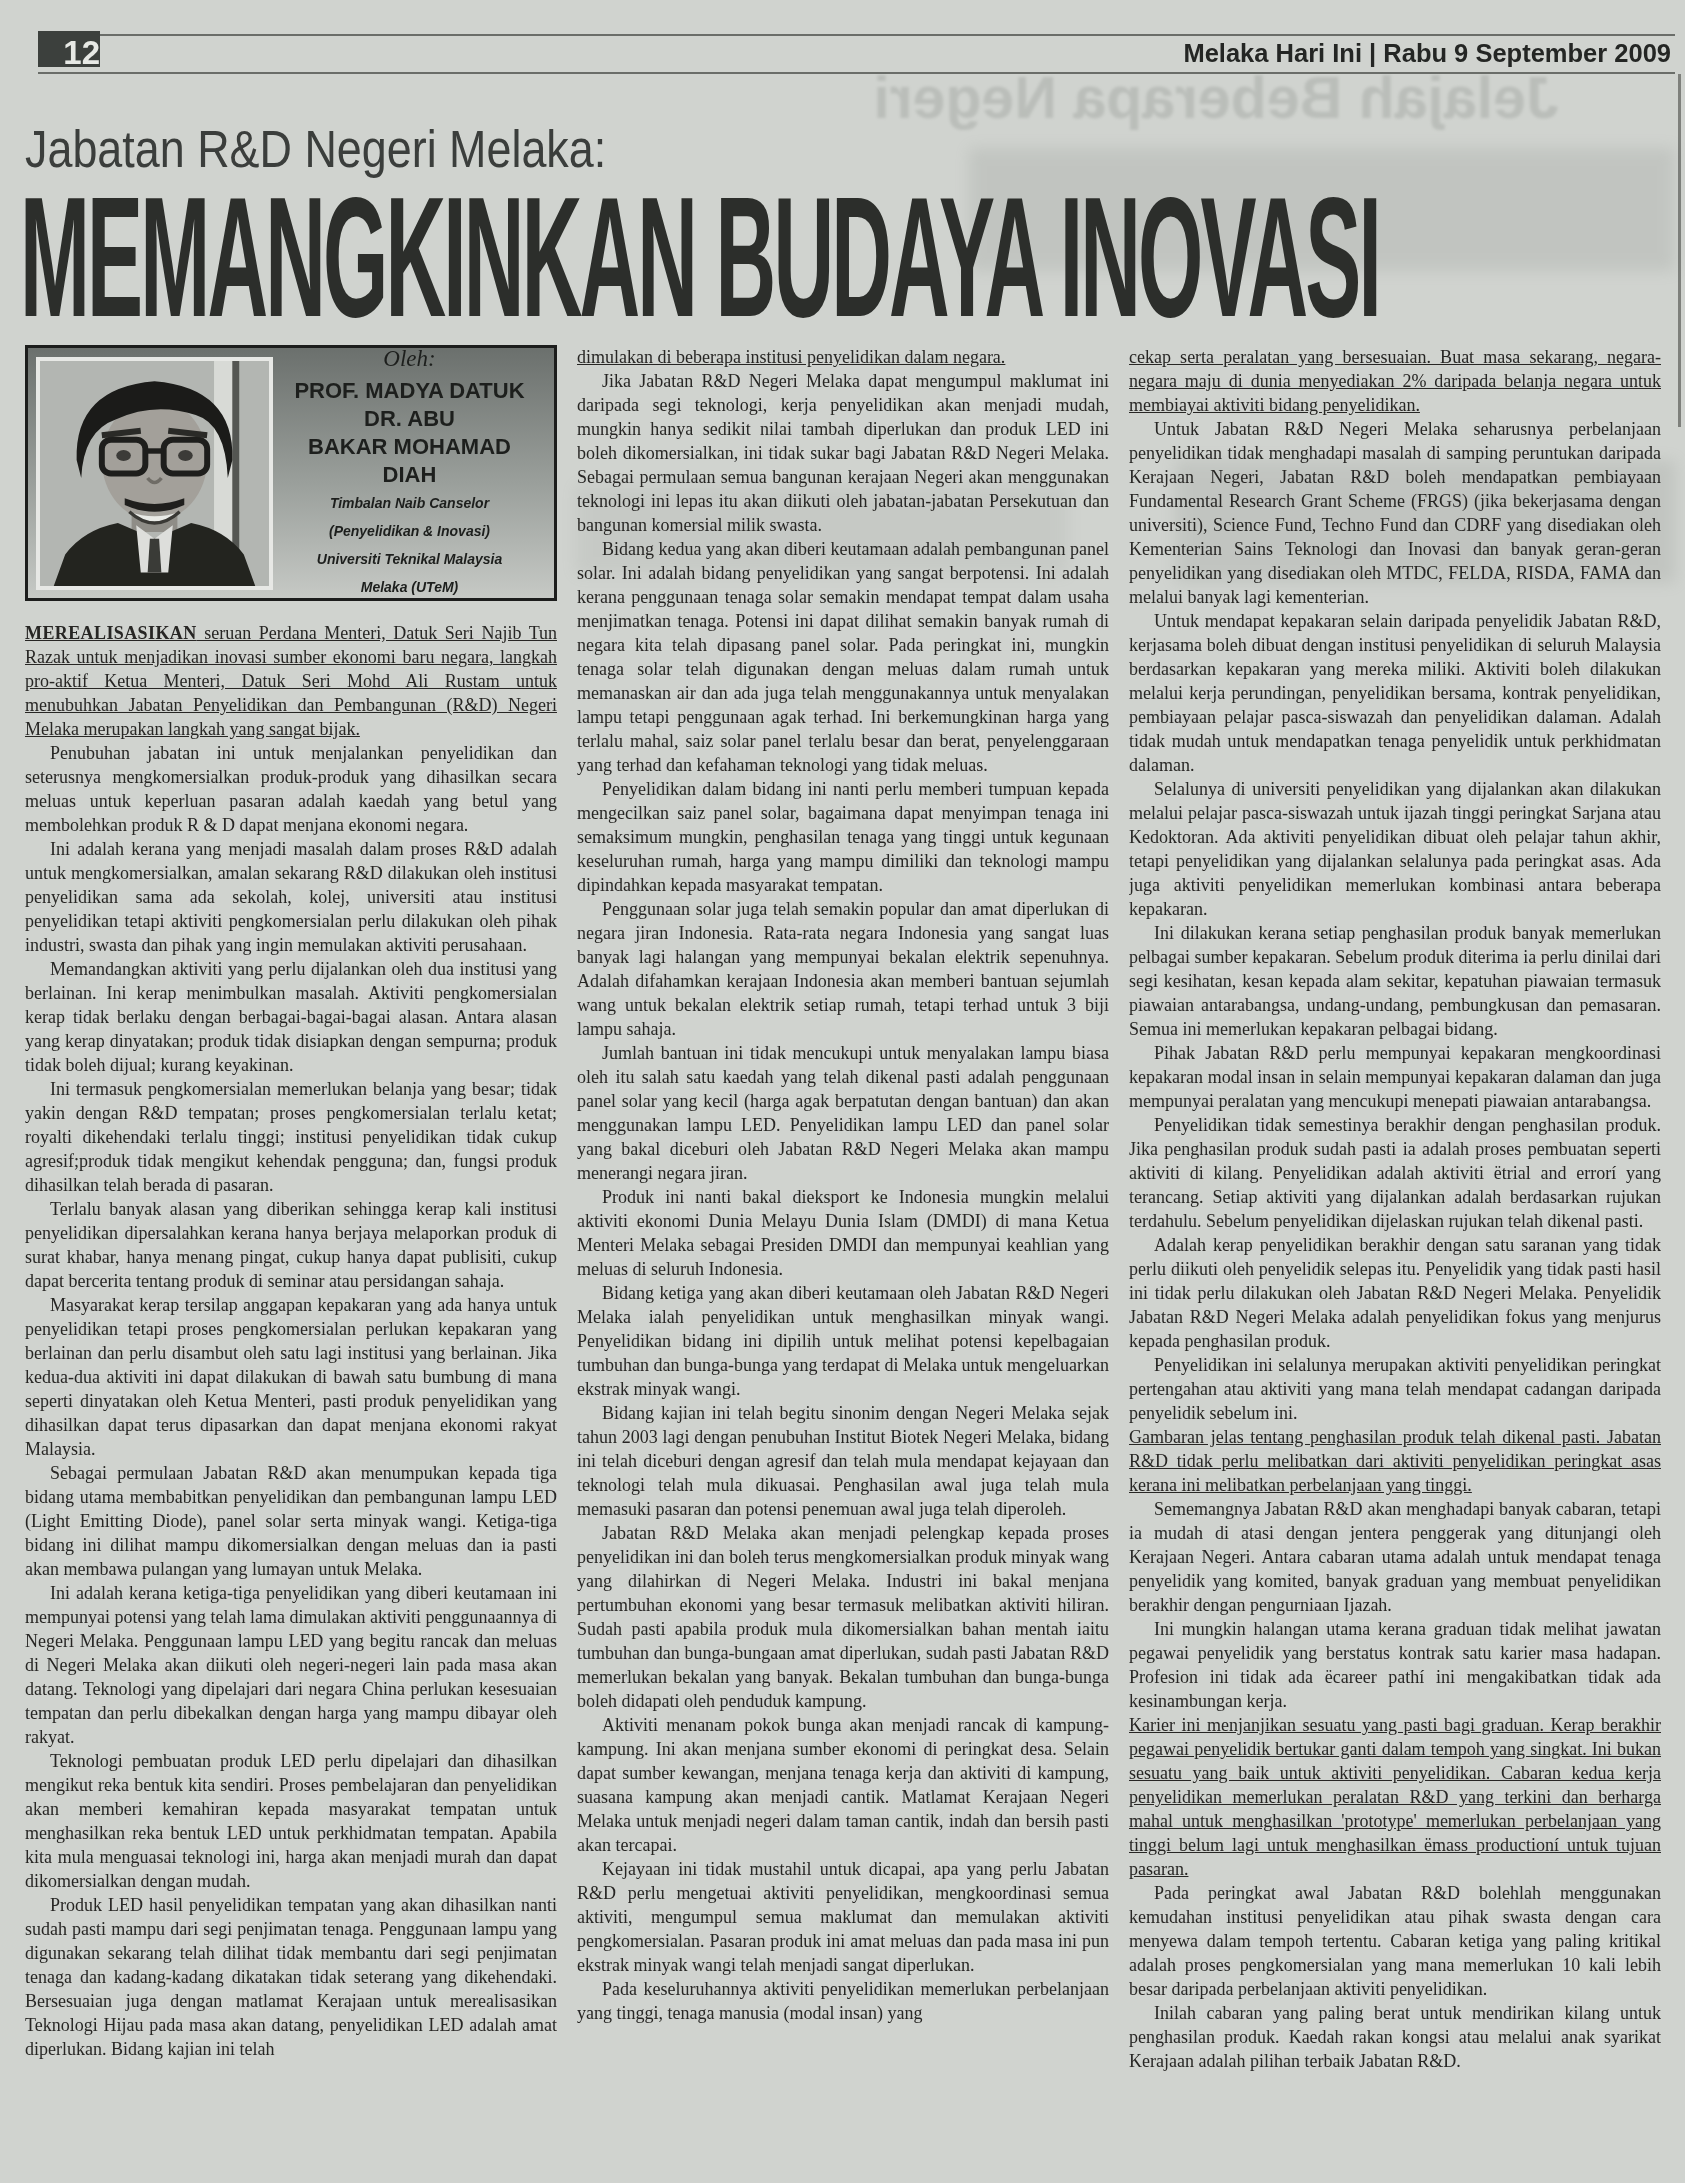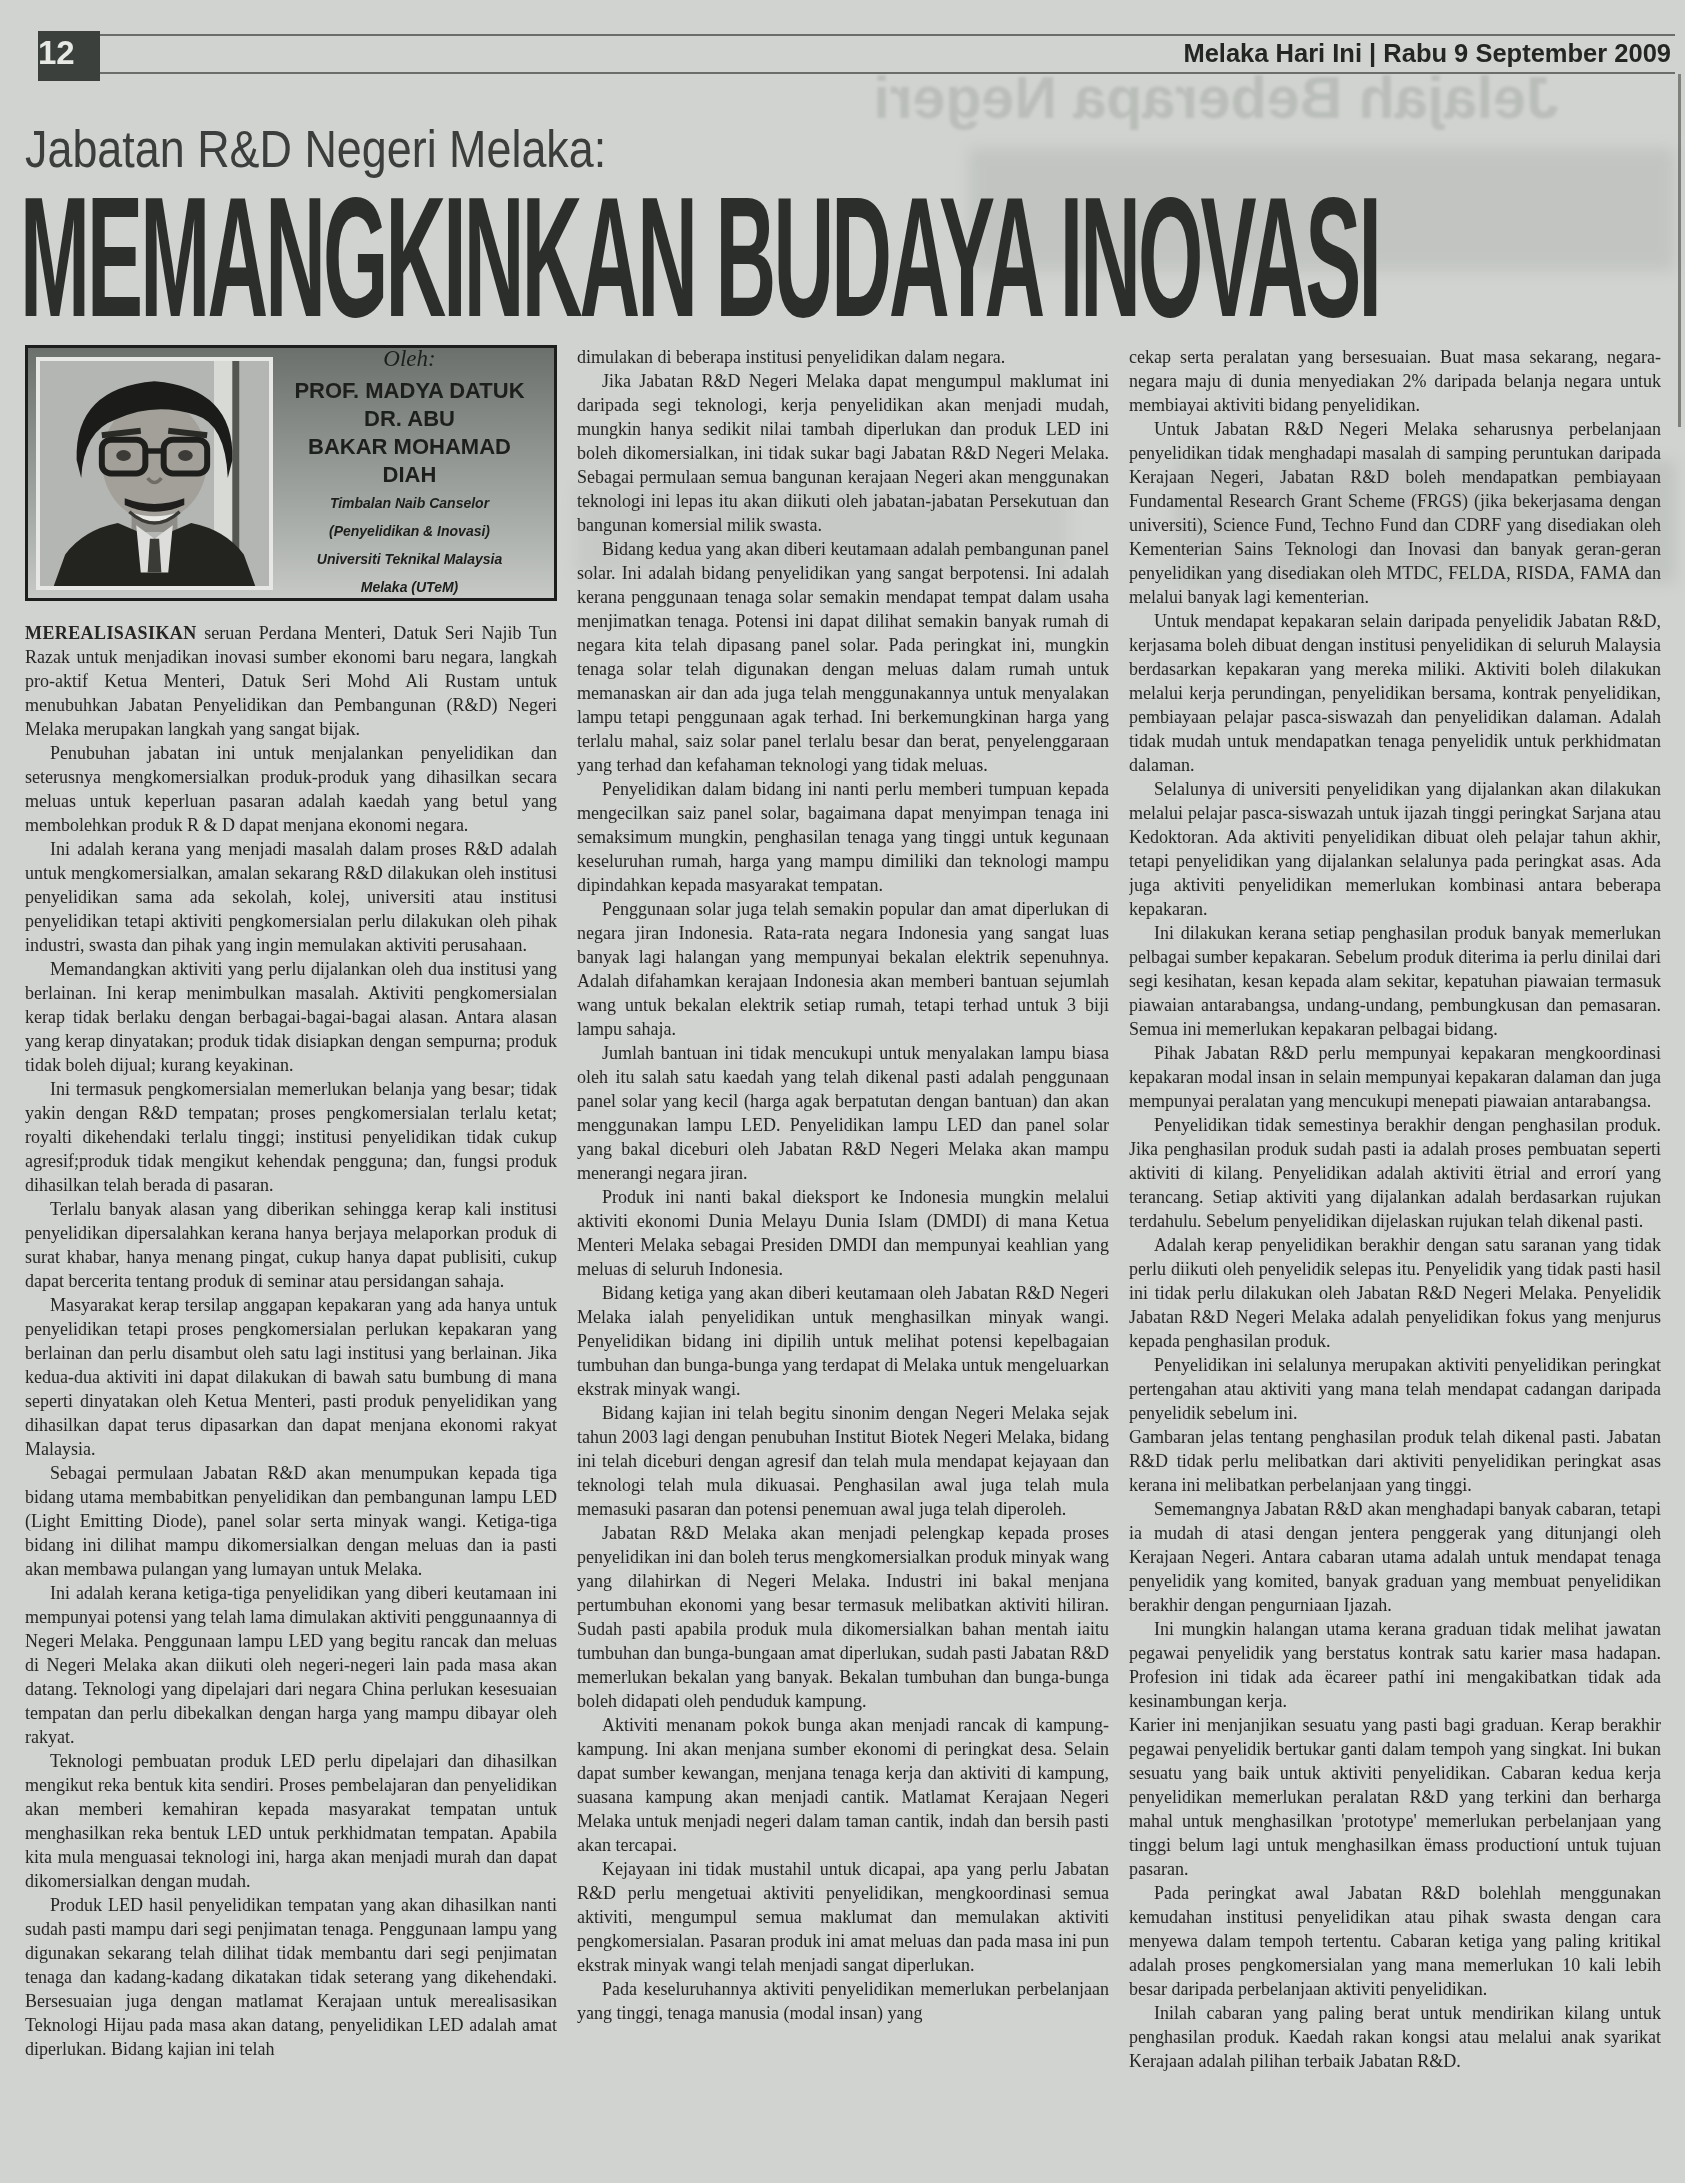--- a/index.html
+++ b/index.html
@@ -6,22 +6,22 @@
   .page {
     position:relative; width:1686px; height:2183px;
     background:#d0d3cf; overflow:hidden;
     font-family:"Liberation Serif", serif; color:#272624;
   }
   
   .hrule { position:absolute; height:1.6px; background:#6a6d69; }
   .hrule.top    { left:38px; right:11.5px; top:34px; }
   .hrule.bottom { left:38px; right:11.5px; top:72px; }
   .pagenum-box {
-    position:absolute; left:38px; top:31px; width:62px; height:50px;
-    background:#3c403d; color:#e7e9e5; text-align:left;
+    position:absolute; left:38px; top:31px; width:62px; height:36px;
+    background:#3c403d; color:#e7e9e5; text-align:right;
     font-family:"Liberation Sans", sans-serif; font-weight:bold; font-size:33px; line-height:43px;
   }
   .masthead {
     position:absolute; right:15px; top:39px;
     font-family:"Liberation Sans", sans-serif; font-weight:bold; font-size:25.5px; color:#24262 4;
     color:#242624; white-space:nowrap;
   }
   
   .ghost-line {
     position:absolute; left:764px; top:64px; width:904px;
@@ -49,21 +49,21 @@
   
   .columns {
     position:absolute; left:25px; top:345px; width:1636px; height:1830px;
     display:flex; gap:20px;
   }
   .col { width:532px; height:100%; overflow:hidden; }
   .bp {
     margin:0; font-size:18px; line-height:24px; text-align:justify;
     text-indent:25px; color:#272624;
   }
-  .noindent { text-indent:0; }
+  .noindent { text-indent:0;text-decoration:underline; }
   .lead { font-weight:bold; letter-spacing:0.4px;margin-top:20px; }
   
   .photo-box {
     box-sizing:border-box; width:532px; height:256px; margin-bottom:20px;
     border:3.3px solid #1c1d1c;
     background:linear-gradient(180deg,#6b706d 0%, #9ba09c 55%, #c6c9c5 100%);
     display:flex; align-items:center; padding:8.2px;justify-content:flex-end;
   }
   .photo-frame {
     box-sizing:border-box; width:237px; height:233px; flex:0 0 auto;

